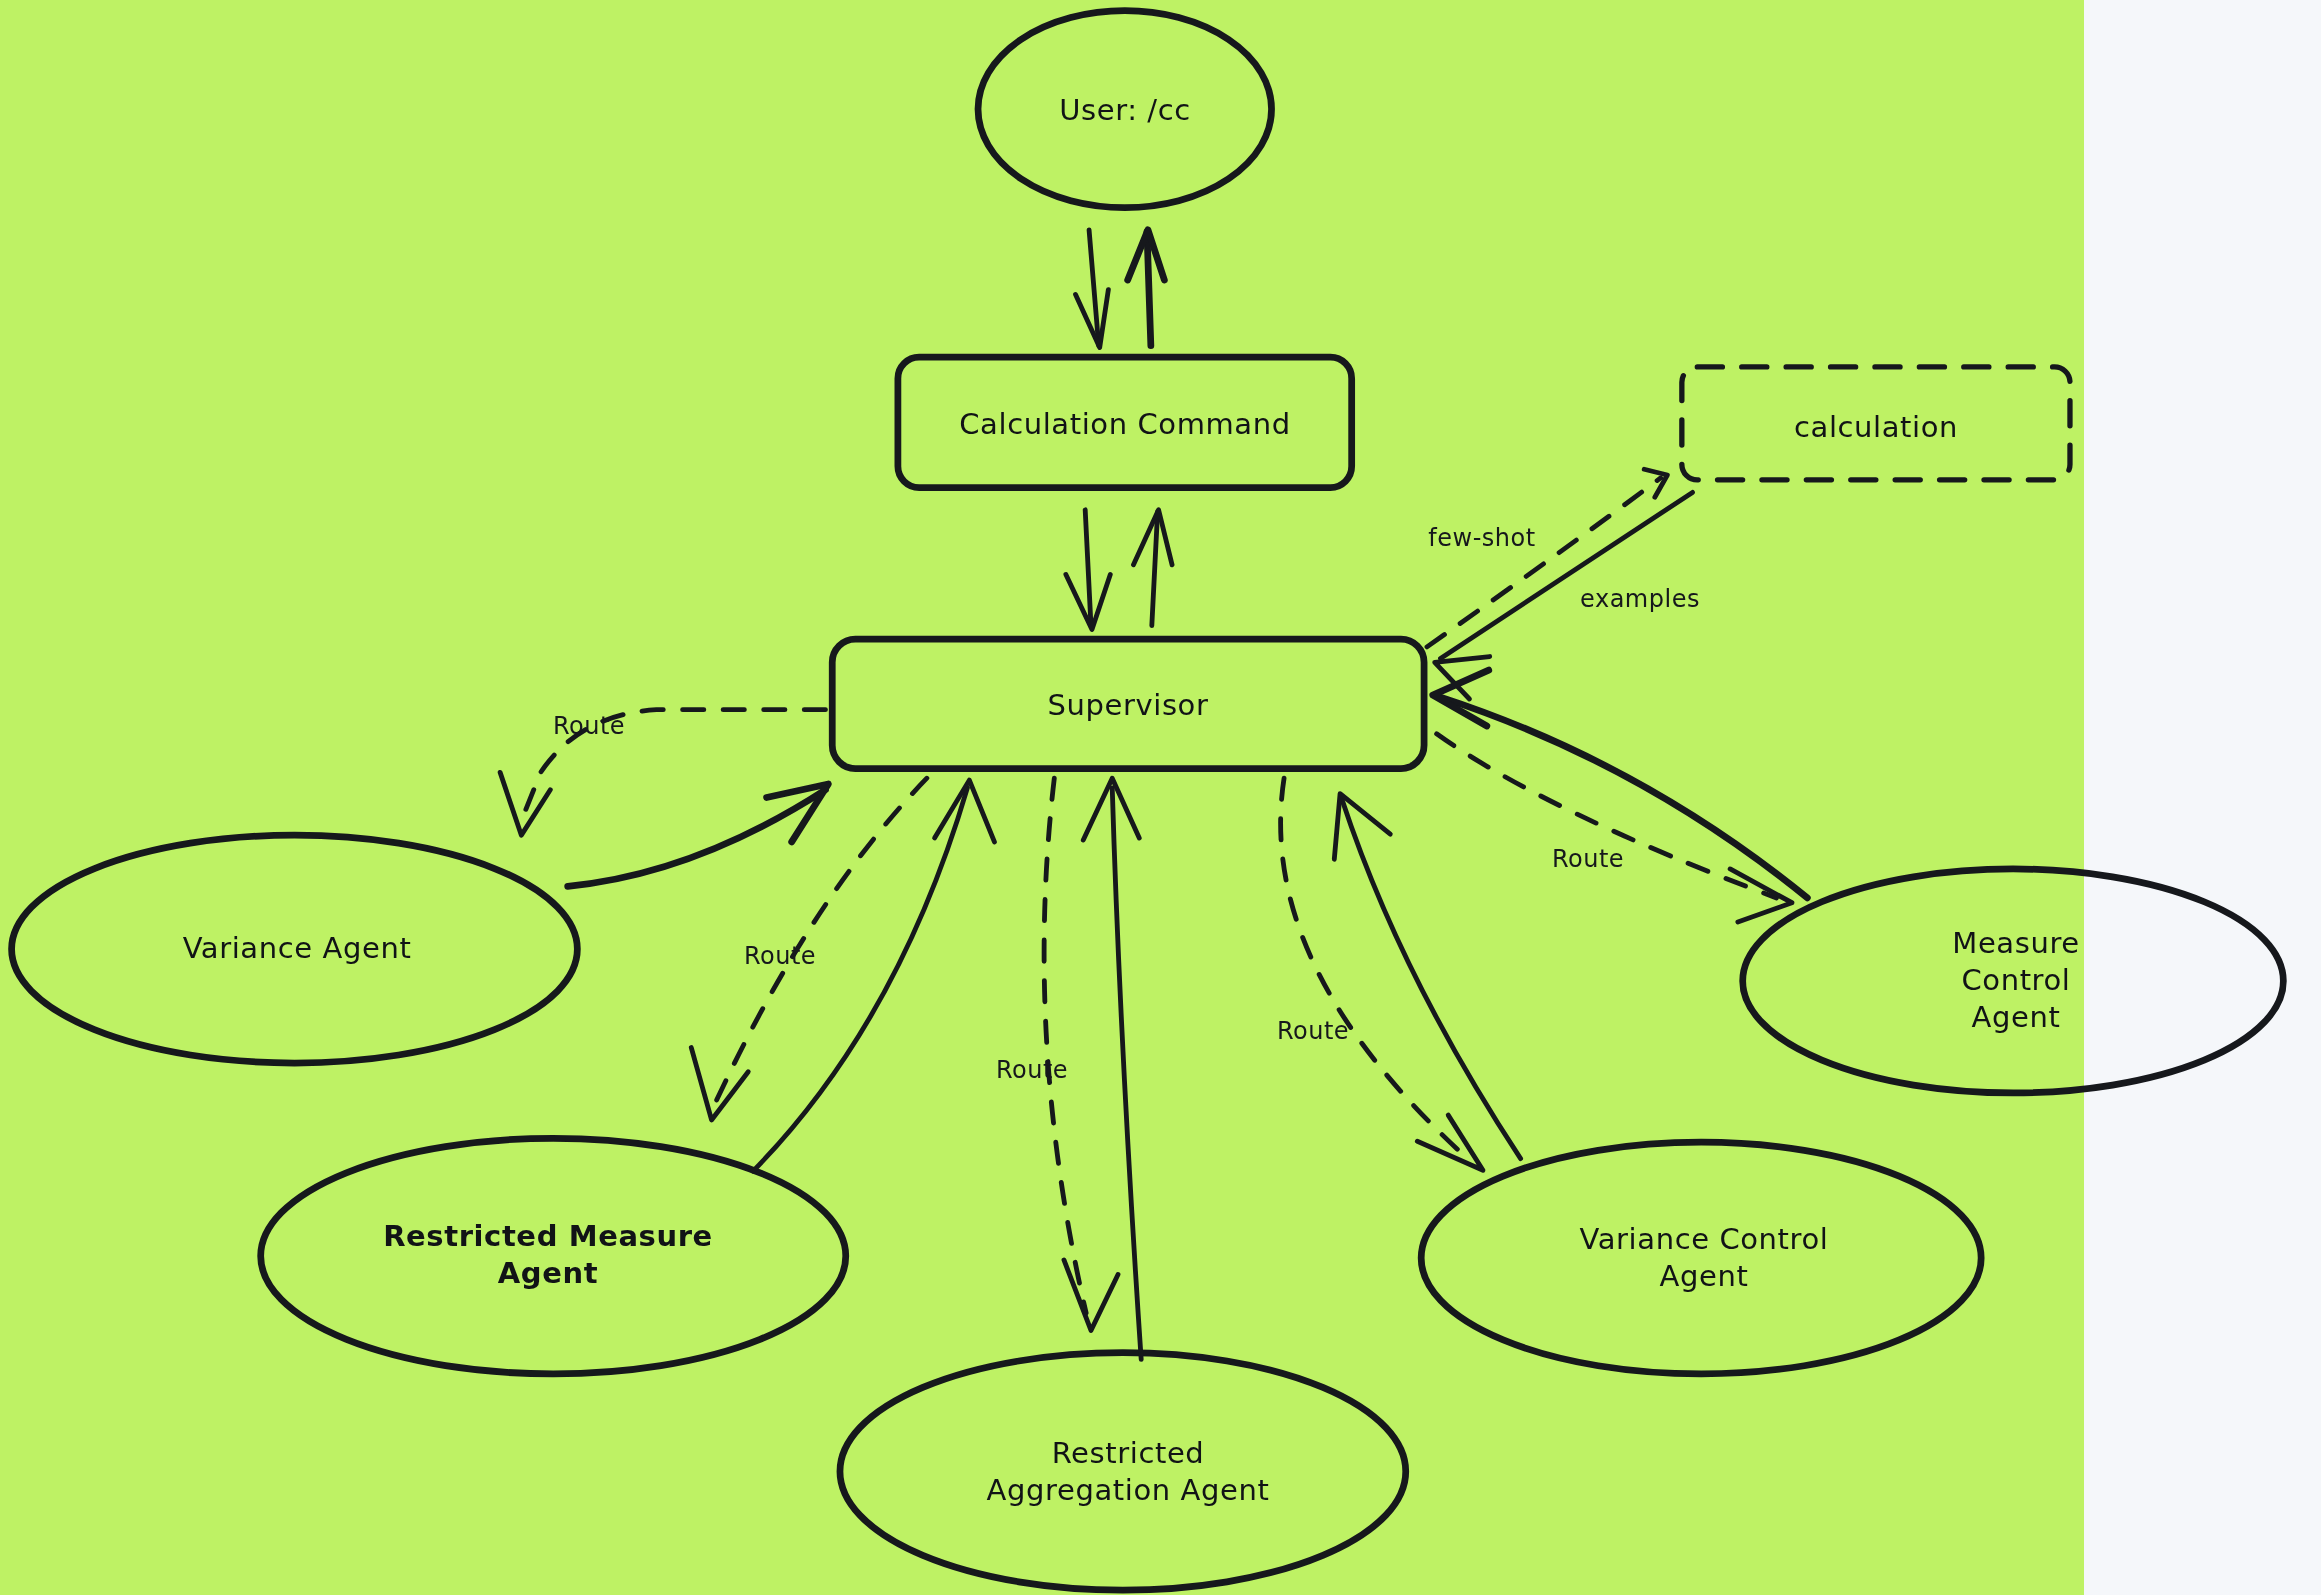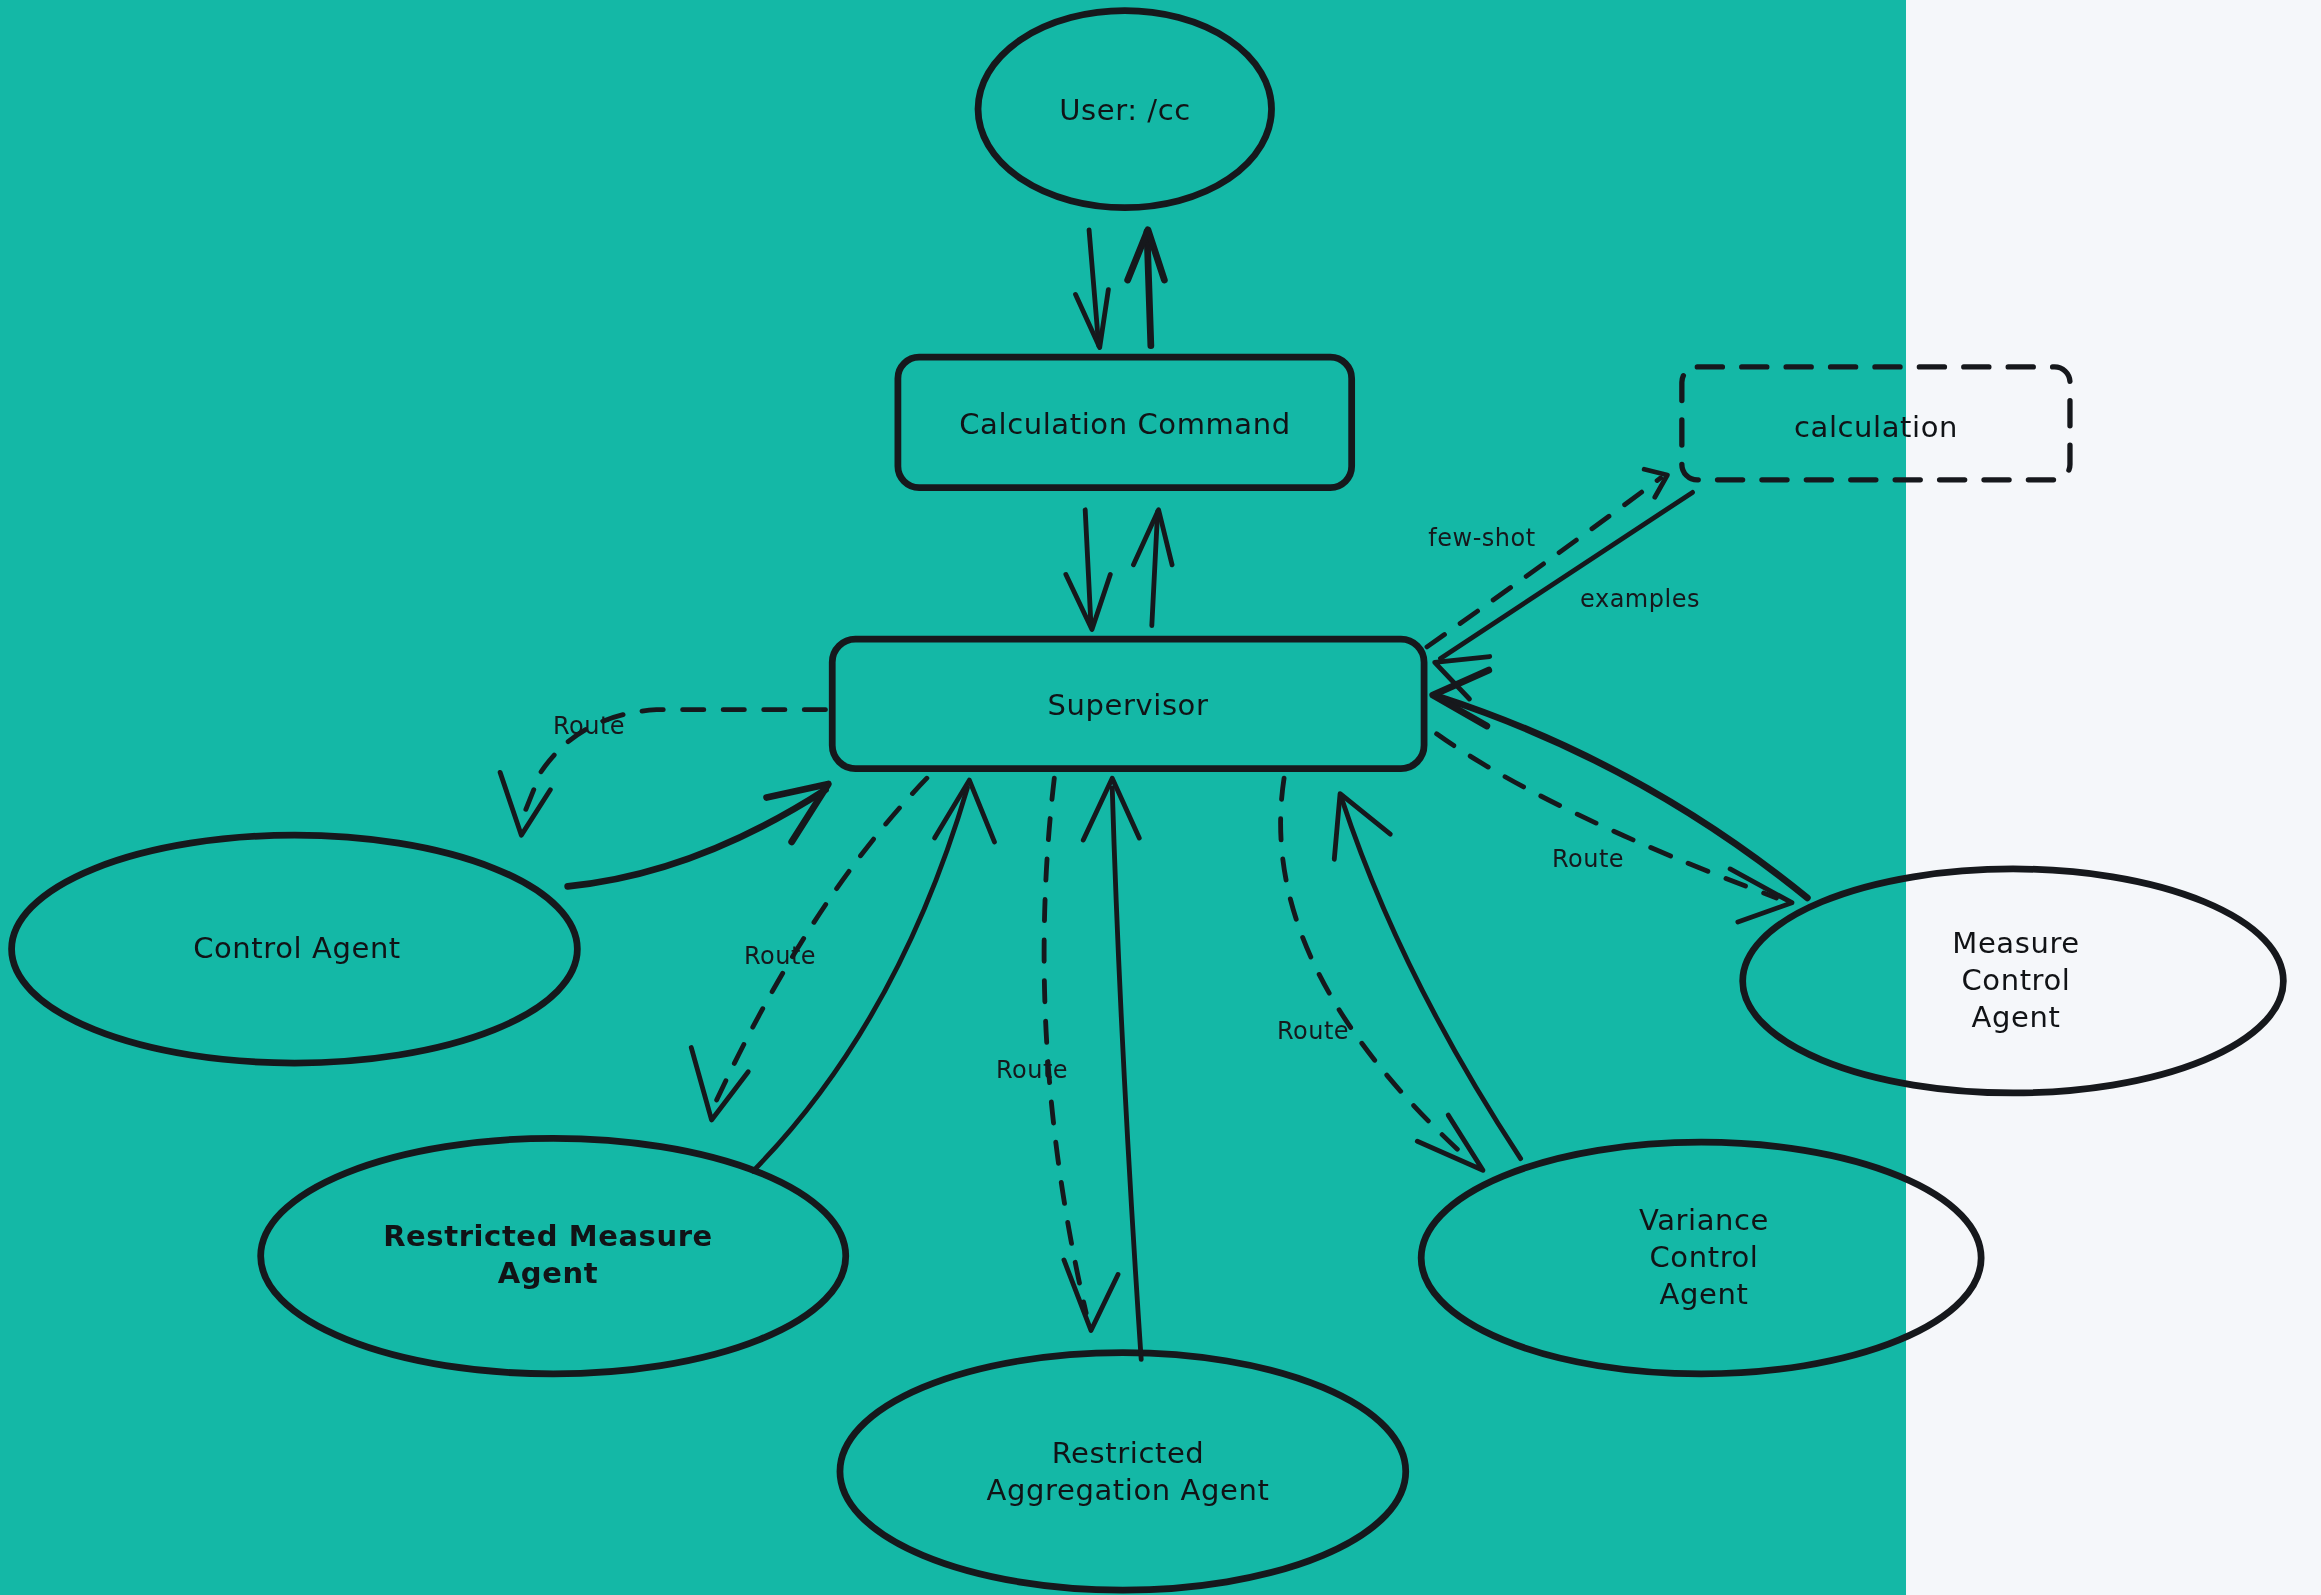--- a/index.html
+++ b/index.html
@@ -8,23 +8,23 @@
     background: #f5f7fa;
   }
   body {
     width: 2321px;
     height: 1595px;
     font-family: "DejaVu Sans", sans-serif;
     overflow: hidden;
   }
   #diagram-root {
     position: relative;
-    width: 1906px;
+    width: 2084px;
     height: 1595px;
-    background: #14b8a6;
+    background: #bef264;
   }
   svg#canvas {
     position: absolute;
     left: 0;
     top: 0;
     width: 2321px;
     height: 1595px;
   }
   .node-label {
     position: absolute;
@@ -224,21 +224,21 @@
   </svg>
 
   <div class="node-label" style="left:1125px; top:111px;">User: /cc</div>
 
   <div class="node-label" style="left:1125px; top:425px;">Calculation Command</div>
 
   <div class="node-label" style="left:1128px; top:706px;">Supervisor</div>
 
   <div class="node-label" style="left:1876px; top:428px;">calculation</div>
 
-  <div class="node-label" style="left:297px; top:949px;">Control Agent</div>
+  <div class="node-label" style="left:297px; top:949px;">Variance Agent</div>
 
   <div class="node-label" style="left:548px; top:1255px;font-weight:bold;">Restricted Measure
 Agent</div>
 
   <div class="node-label" style="left:1128px; top:1472px;">Restricted
 Aggregation Agent</div>
 
   <div class="node-label" style="left:1704px; top:1258px;">Variance Control
 Agent</div>
 

